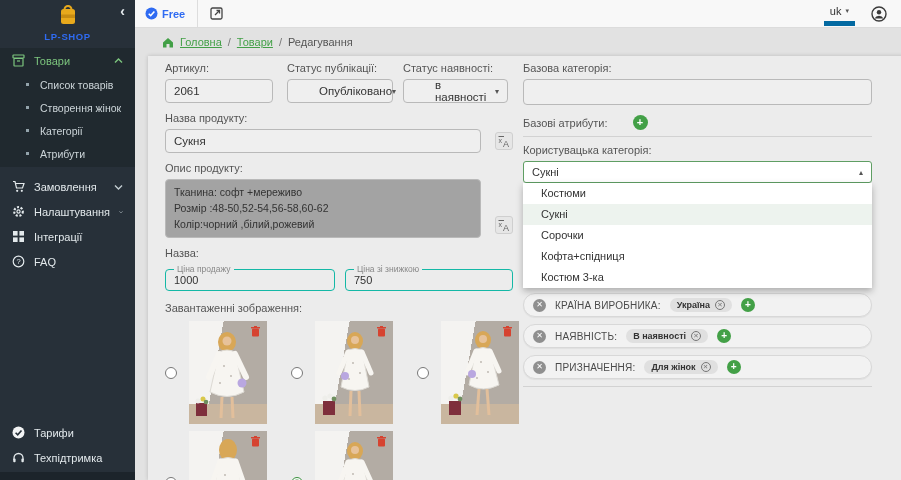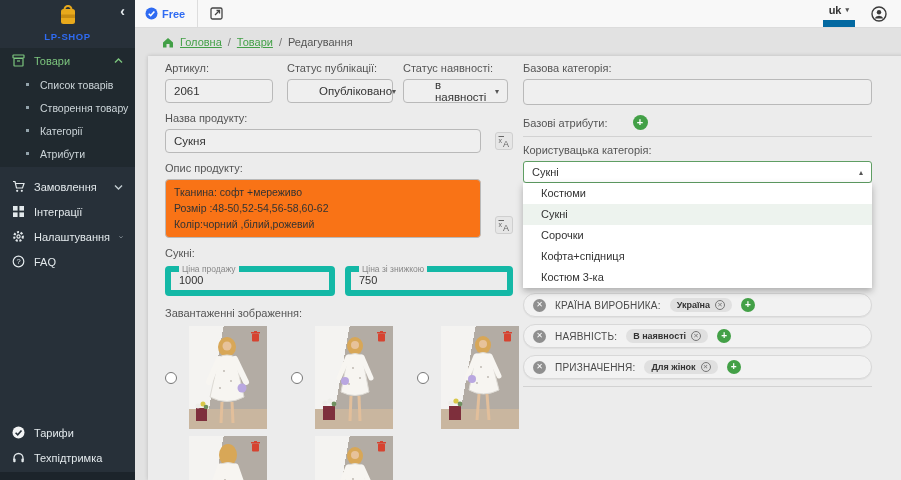--- a/index.html
+++ b/index.html
@@ -27,21 +27,21 @@
   .sidebar-foot { position:absolute; bottom:0; left:0; width:100%; height:8px; background:#1c242b; }
   .icon13 { width:13px; height:13px; flex:none; }
 
   
   .topbar { position:absolute; left:135px; top:0; right:0; height:28px; background:#f8f8f8; border-bottom:1px solid #dcdcdc; display:flex; align-items:center; padding:0 14px 0 10px; z-index:20; }
   .plan-badge { display:flex; align-items:center; gap:4px; background:none; border:none; cursor:pointer; }
   .plan-badge .lbl { font-size:11px; font-weight:bold; color:#2f6bf2; }
   .tb-divider { width:1px; height:27px; background:#ddd; margin:0 12px; }
   .iconbtn { background:none; border:none; cursor:pointer; display:flex; align-items:center; }
   .tb-right { margin-left:auto; display:flex; align-items:center; gap:16px; }
-  .lang-btn { display:flex; align-items:center; gap:4px; font-size:11px; color:#333; background:none; border:none; border-bottom:7px solid #0369a1; padding:3px 6px 4px; cursor:pointer;font-weight:bold; }
+  .lang-btn { display:flex; align-items:center; gap:4px; font-size:11px; color:#333; background:none; border:none; border-bottom:5px solid #0369a1; padding:3px 6px 4px; cursor:pointer; }
   .lang-btn .caret { font-size:7px; color:#555; }
 
   
   .breadcrumb { position:absolute; left:147px; top:28px; right:0; height:28px; display:flex; align-items:center; gap:6px; padding-left:15px; font-size:11px; }
   .bc-link { color:#43a047; text-decoration:underline; cursor:pointer; }
   .bc-sep { color:#777; }
   .bc-current { color:#555; }
 
   
   .card { position:absolute; left:148px; top:56px; width:840px; bottom:0; background:#ececec; box-shadow:0 0 4px rgba(0,0,0,.18); }
@@ -52,24 +52,24 @@
   .tselect { position:relative; cursor:pointer;padding-left:31px; }
   .tselect .caret { margin-left:auto; font-size:8px; color:#555; }
   .row1 { display:flex; }
   .fg-sku { width:108px; }
   .fg-pub { width:106px; margin-left:14px; }
   .fg-stock { width:105px; margin-left:10px; }
   .name-row, .desc-row { display:flex; gap:14px; }
   .name-row .tinput { flex:1; }
   .xl-btn { width:18px; height:18px; flex:none; border:1px solid #cfcfcf; border-radius:3px; background:#e6e6e6; cursor:pointer; display:flex; align-items:center; justify-content:center; align-self:center; padding:0; }
   .desc-row .xl-btn { align-self:flex-end; margin-bottom:4px; }
-  .tarea { flex:1; min-height:54px; border:1px solid #b9b9b9; border-radius:4px; background:#f97316; padding:5px 8px; font-size:10.5px; line-height:1.5; color:#333; white-space:pre-line; }
+  .tarea { flex:1; min-height:54px; border:1px solid #b9b9b9; border-radius:4px; background:#a3a3a3; padding:5px 8px; font-size:10.5px; line-height:1.5; color:#333; white-space:pre-line; }
   .mt8 { margin-top:9px; } .mt10 { margin-top:11px; }
   .price-row { display:flex; gap:10px; }
-  .pfs { border:6px solid #14b8a6; border-radius:4px; padding:0 8px 4px; background:transparent; }
+  .pfs { border:1px solid #14b8a6; border-radius:4px; padding:0 8px 4px; background:transparent; }
   .pfs legend { font-size:8.5px; color:#888; padding:0 3px; }
   .pfs .val { font-size:11px; color:#333; }
   .pfs-sale { width:170px; } .pfs-disc { width:168px; }
 
   
   .img-row { display:flex; align-items:center; margin-top:7px; }
   .img-cell { display:flex; align-items:center; }
   .img-cell input[type=radio] { width:12px; height:12px; accent-color:#388e3c; cursor:pointer; margin-right:12px; flex:none; }
   .fig { position:relative; width:78px; height:103px; background:linear-gradient(100deg,#f4f3f1 0 36%,#b3aca4 36% 100%); overflow:hidden; flex:none; }
   .fig::after { content:""; position:absolute; left:0; bottom:0; width:100%; height:20px; background:#c9b69f; }
@@ -123,21 +123,21 @@
         <svg width="9" height="6" viewBox="0 0 9 6">
           <polyline points="1,4.5 4.5,1 8,4.5" fill="none" stroke="#7cc57e" stroke-width="1.4"></polyline>
         </svg>
       </div>
       <div class="nav-sub">
         <span class="bullet"></span>
         <span class="lbl">Список товарів</span>
       </div>
       <div class="nav-sub">
         <span class="bullet"></span>
-        <span class="lbl">Створення товару</span>
+        <span class="lbl">Створення жінок</span>
       </div>
       <div class="nav-sub">
         <span class="bullet"></span>
         <span class="lbl">Категорії</span>
       </div>
       <div class="nav-sub">
         <span class="bullet"></span>
         <span class="lbl">Атрибути</span>
       </div>
     </nav>
@@ -148,38 +148,38 @@
           <path d="M1 1.5 h2 l1.5 6.5 h6 l1.5-4.5 h-8" fill="none" stroke="#e3e9ec" stroke-width="1.2"></path>
           <circle cx="5.2" cy="10.8" r="1.1" fill="#e3e9ec"></circle>
           <circle cx="9.8" cy="10.8" r="1.1" fill="#e3e9ec"></circle>
         </svg>
         <span class="lbl">Замовлення</span>
         <svg width="9" height="6" viewBox="0 0 9 6">
           <polyline points="1,1.5 4.5,5 8,1.5" fill="none" stroke="#c2ccd1" stroke-width="1.4"></polyline>
         </svg>
       </div>
       <div class="nav-item">
+        <svg class="icon13" viewBox="0 0 14 14">
+          <circle cx="7" cy="7" r="4.6" fill="none" stroke="#e3e9ec" stroke-width="2.4" stroke-dasharray="2.2 1.7"></circle>
+          <circle cx="7" cy="7" r="3.1" fill="#273039"></circle>
+          <circle cx="7" cy="7" r="1.7" fill="none" stroke="#e3e9ec" stroke-width="1.3"></circle>
+        </svg>
+        <span class="lbl">Налаштування</span>
+        <svg width="9" height="6" viewBox="0 0 9 6">
+          <polyline points="1,1.5 4.5,5 8,1.5" fill="none" stroke="#c2ccd1" stroke-width="1.4"></polyline>
+        </svg>
+      </div>
+      <div class="nav-item">
         <svg class="icon13" viewBox="0 0 13 13">
           <rect x="1" y="1" width="4.6" height="4.6" fill="#e3e9ec"></rect>
           <rect x="7.4" y="1" width="4.6" height="4.6" fill="#e3e9ec"></rect>
           <rect x="1" y="7.4" width="4.6" height="4.6" fill="#e3e9ec"></rect>
           <rect x="7.4" y="7.4" width="4.6" height="4.6" fill="#e3e9ec"></rect>
         </svg>
         <span class="lbl">Інтеграції</span>
-      </div>
-      <div class="nav-item">
-        <svg class="icon13" viewBox="0 0 14 14">
-          <circle cx="7" cy="7" r="4.6" fill="none" stroke="#e3e9ec" stroke-width="2.4" stroke-dasharray="2.2 1.7"></circle>
-          <circle cx="7" cy="7" r="3.1" fill="#273039"></circle>
-          <circle cx="7" cy="7" r="1.7" fill="none" stroke="#e3e9ec" stroke-width="1.3"></circle>
-        </svg>
-        <span class="lbl">Налаштування</span>
-        <svg width="9" height="6" viewBox="0 0 9 6">
-          <polyline points="1,1.5 4.5,5 8,1.5" fill="none" stroke="#c2ccd1" stroke-width="1.4"></polyline>
-        </svg>
       </div>
       <div class="nav-item">
         <svg class="icon13" viewBox="0 0 13 13">
           <circle cx="6.5" cy="6.5" r="5.3" fill="none" stroke="#e3e9ec" stroke-width="1.2"></circle>
           <text x="6.5" y="9.2" text-anchor="middle" font-size="7.5" fill="#e3e9ec" font-family="Liberation Sans, sans-serif">?</text>
         </svg>
         <span class="lbl">FAQ</span>
       </div>
     </nav>
 
@@ -288,21 +288,21 @@
 Колір:чорний ,білий,рожевий</div>
         <button class="xl-btn">
           <svg width="12" height="12" viewBox="0 0 12 12">
             <line x1="0.5" y1="1.5" x2="6" y2="1.5" stroke="#666" stroke-width="1"></line>
             <text x="0.5" y="7.5" font-size="7" fill="#666" font-family="Liberation Sans, sans-serif">x</text>
             <text x="5" y="11.5" font-size="9" fill="#666" font-family="Liberation Sans, sans-serif">A</text>
           </svg>
         </button>
       </div>
 
-      <div class="flabel mt8">Сукні:</div>
+      <div class="flabel mt8">Назва:</div>
       <div class="price-row">
         <fieldset class="pfs pfs-sale">
           <legend>Ціна продажу</legend>
           <div class="val">1000</div>
         </fieldset>
         <fieldset class="pfs pfs-disc">
           <legend>Ціна зі знижкою</legend>
           <div class="val">750</div>
         </fieldset>
       </div>

